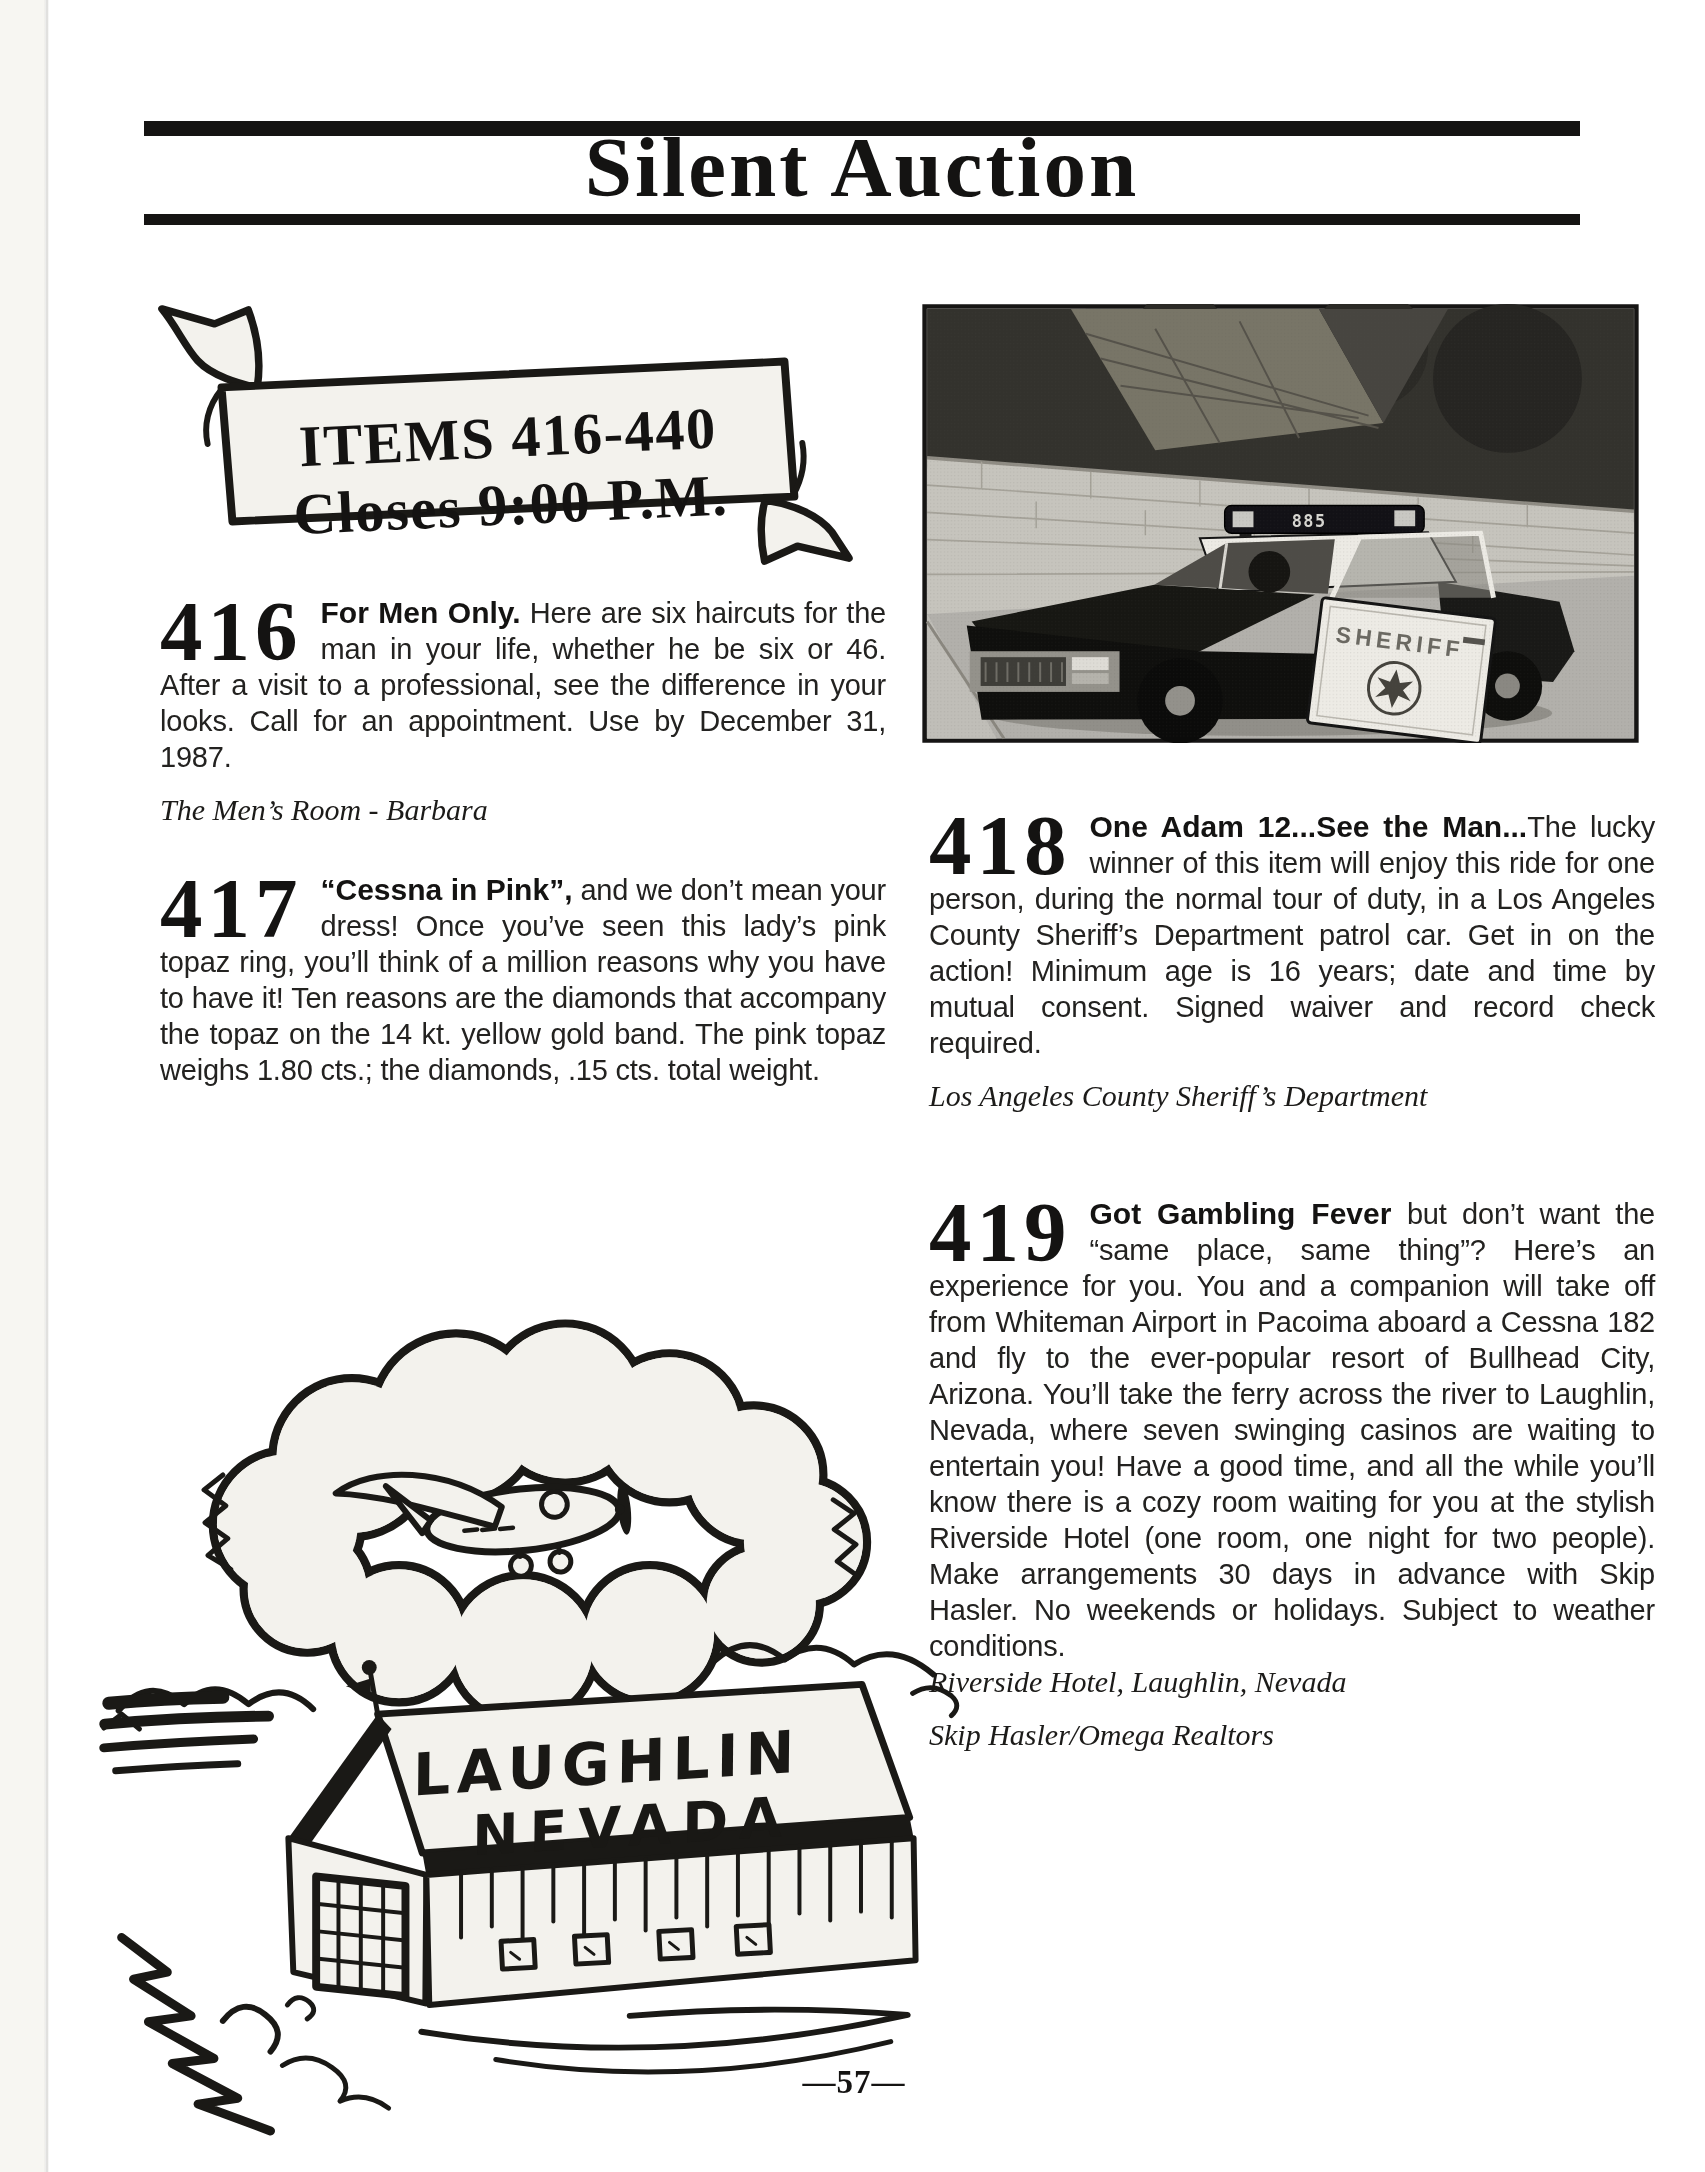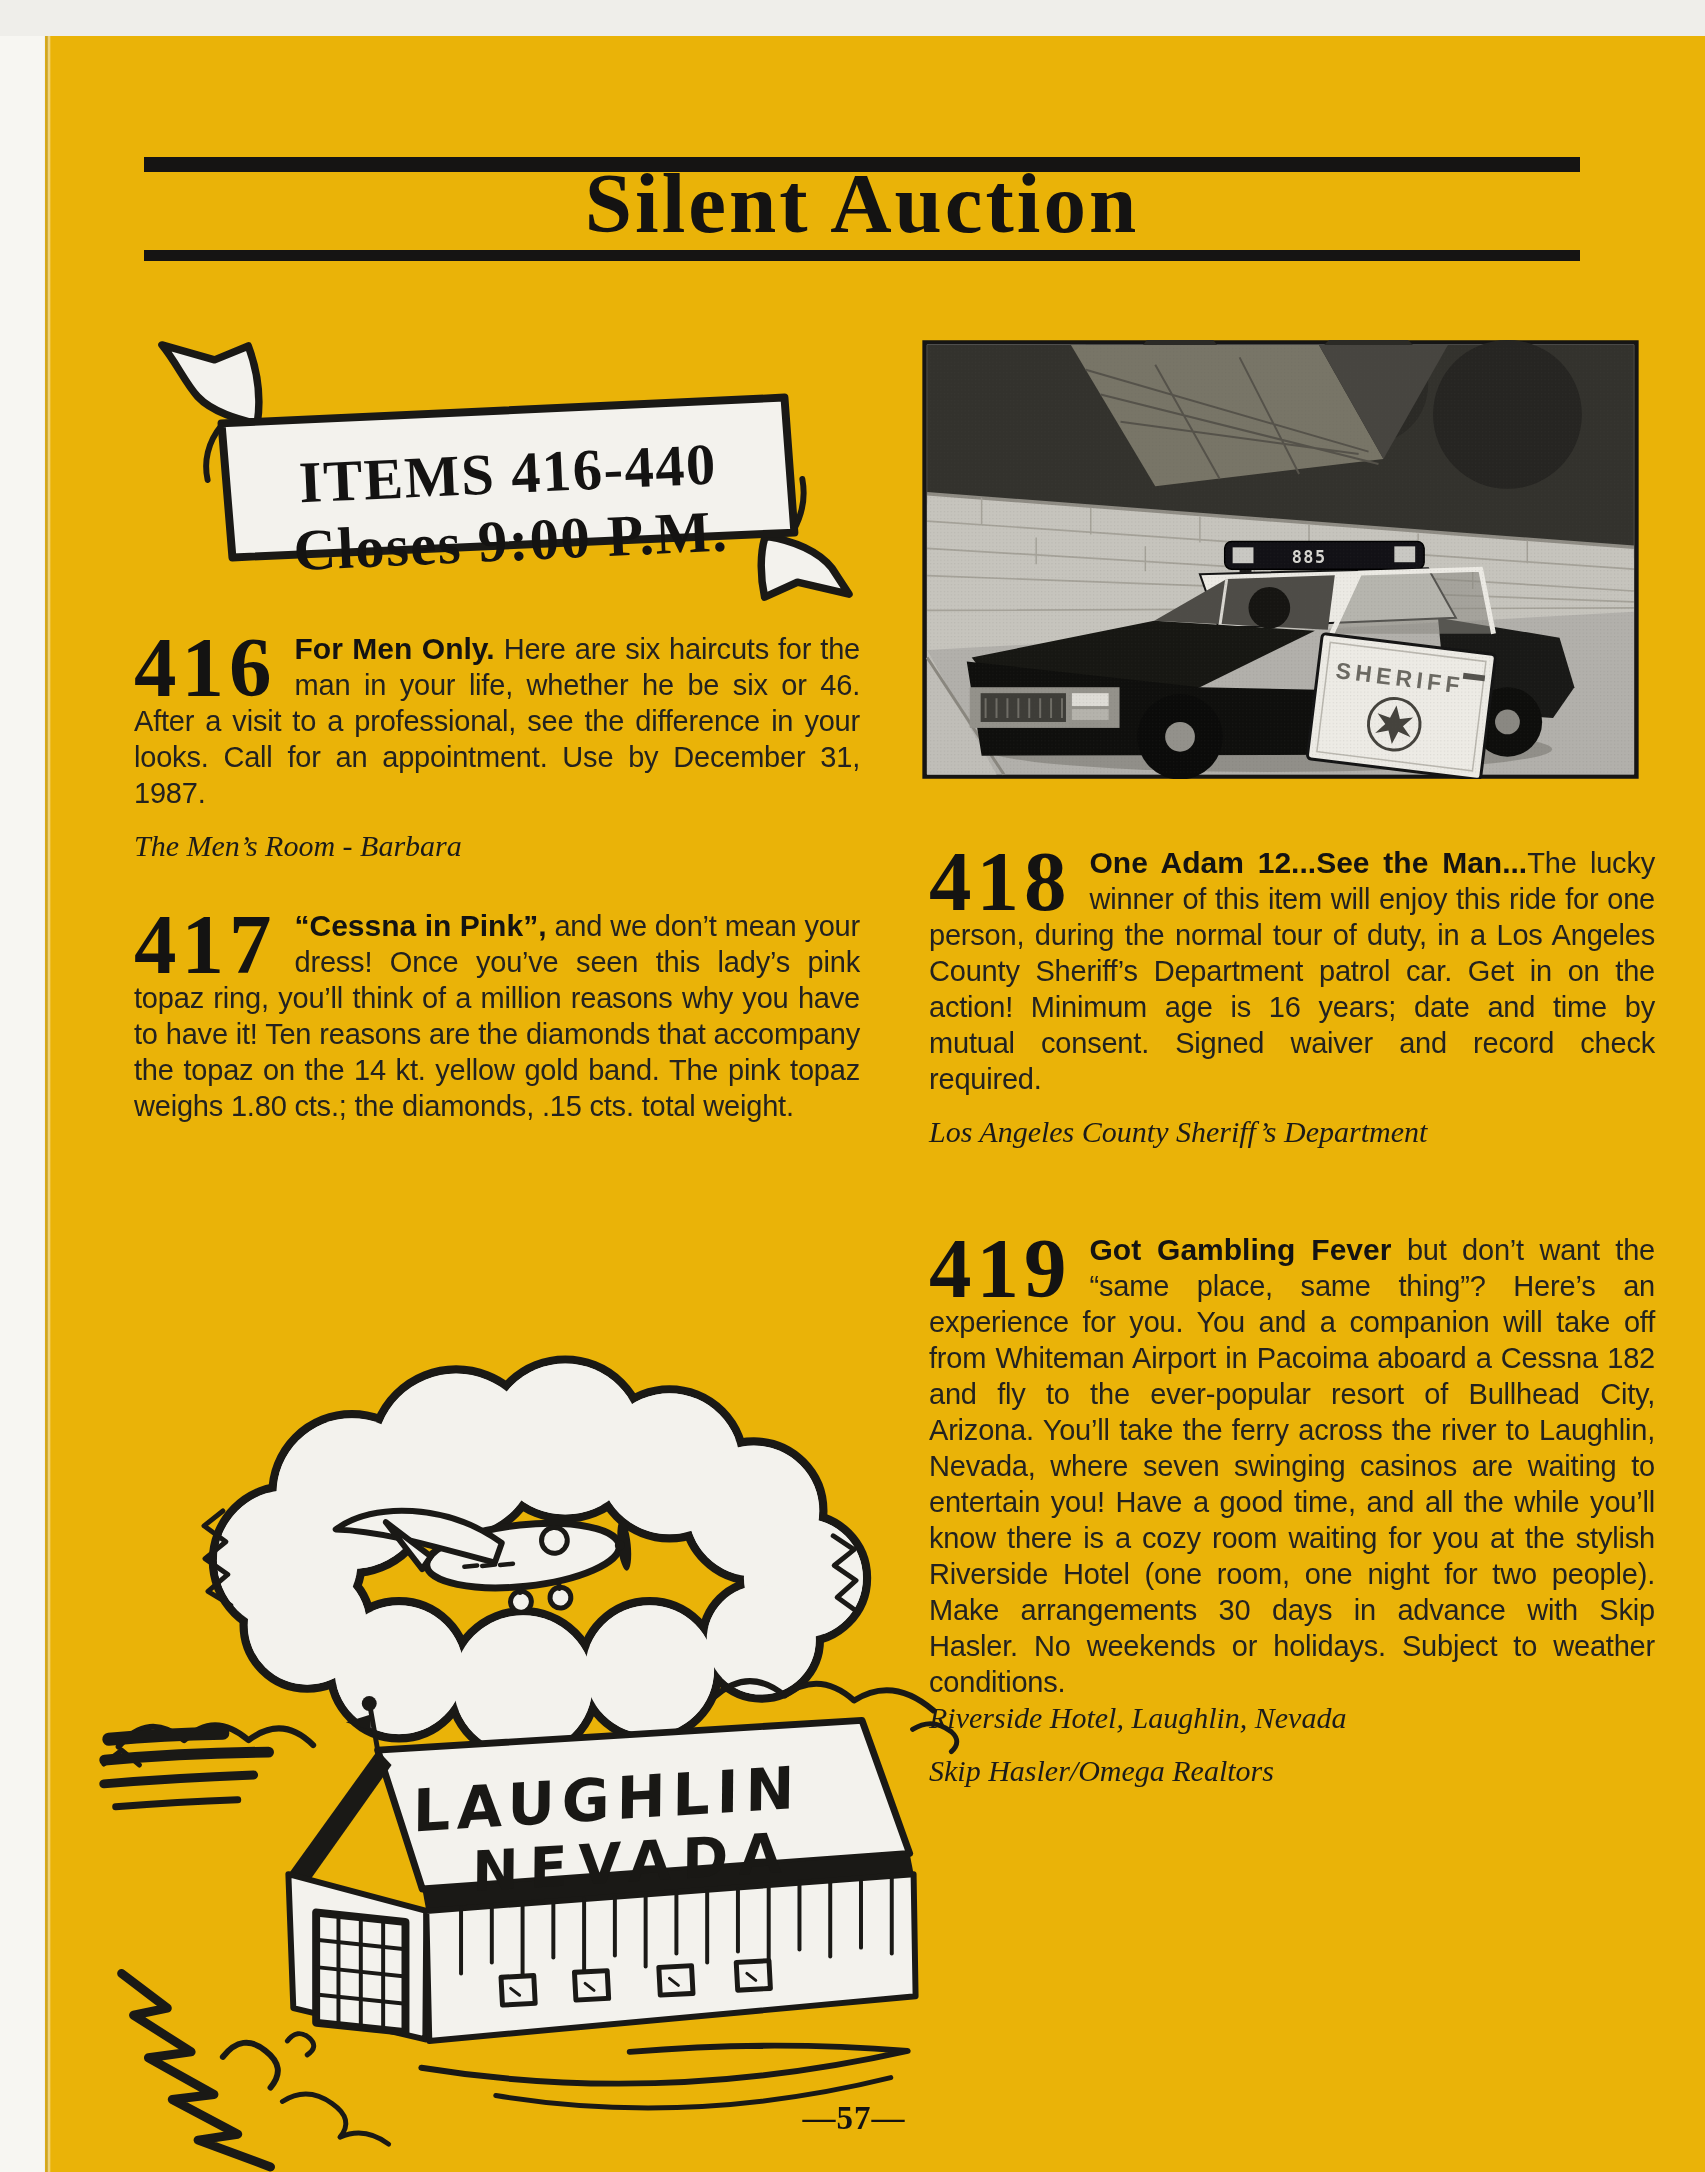--- a/index.html
+++ b/index.html
@@ -1,31 +1,31 @@
 <!DOCTYPE html>
 <html style="font-size:8px"><head>
 <meta charset="utf-8">
 <style>
   html,body{margin:0;padding:0;}
   body{width:1705px;height:2172px;position:relative;background:#efeeea;font-family:"Liberation Sans",sans-serif;}
-  .page{position:absolute;inset:0;background:#eab308;overflow:hidden;margin-top:36px;}
+  .page{position:absolute;inset:0;background:#ffffff;overflow:hidden;}
   .edge-strip{position:absolute;left:0;top:0;width:45px;height:100%;background:#f7f6f2;}
   .crease{position:absolute;left:44px;top:0;width:7px;height:100%;
           background:linear-gradient(90deg,rgba(120,118,110,0) 0%,rgba(120,118,110,.28) 45%,rgba(255,255,255,.6) 70%,rgba(120,118,110,0) 100%);}
   .rule{position:absolute;left:144px;width:1436px;background:#151413;}
   .rule-top{top:121px;height:15px;}
   .rule-bottom{top:214px;height:11.4px;}
   .title{position:absolute;left:144px;top:123px;width:1436px;margin:0;text-align:center;
          font-family:"Liberation Serif",serif;font-weight:bold;font-size:85px;line-height:89px;
          letter-spacing:3px;color:#141312;}
   .banner-svg{position:absolute;left:138px;top:302px;width:725px;height:278px;}
   .banner-text{font-family:"Liberation Serif",serif;font-weight:bold;fill:#141312;letter-spacing:3px;}
   .photo-svg{position:absolute;left:922px;top:304px;width:717px;height:439px;}
   .item{position:absolute;width:726px;color:#1b1a18;}
-  .item-left{left:134px;}
+  .item-left{left:160px;}
   .item-right{left:929px;}
   .num{float:left;font-family:"Liberation Serif",serif;font-weight:bold;font-size:85px;line-height:69px;
        letter-spacing:5px;padding-right:18px;color:#141312;position:relative;top:2px;}
   .body{margin:0;font-size:29px;line-height:36px;text-align:justify;letter-spacing:-0.2px;color:#232220;}
   .lead{font-family:Liberation Sans, sans-serif;font-weight:bold;font-size:30px;color:#141312;letter-spacing:0;}
   .attr{margin-top:17px;text-align:left;font-family:"Liberation Serif",serif;font-style:italic;
         font-size:30px;line-height:36px;color:#1c1b19;}
   .attr2{margin-top:0;}
   .drawing-svg{position:absolute;left:74px;top:1311px;width:918px;height:844px;}
   .pageno{position:absolute;left:715px;top:2064px;width:278px;margin:0;text-align:center;

